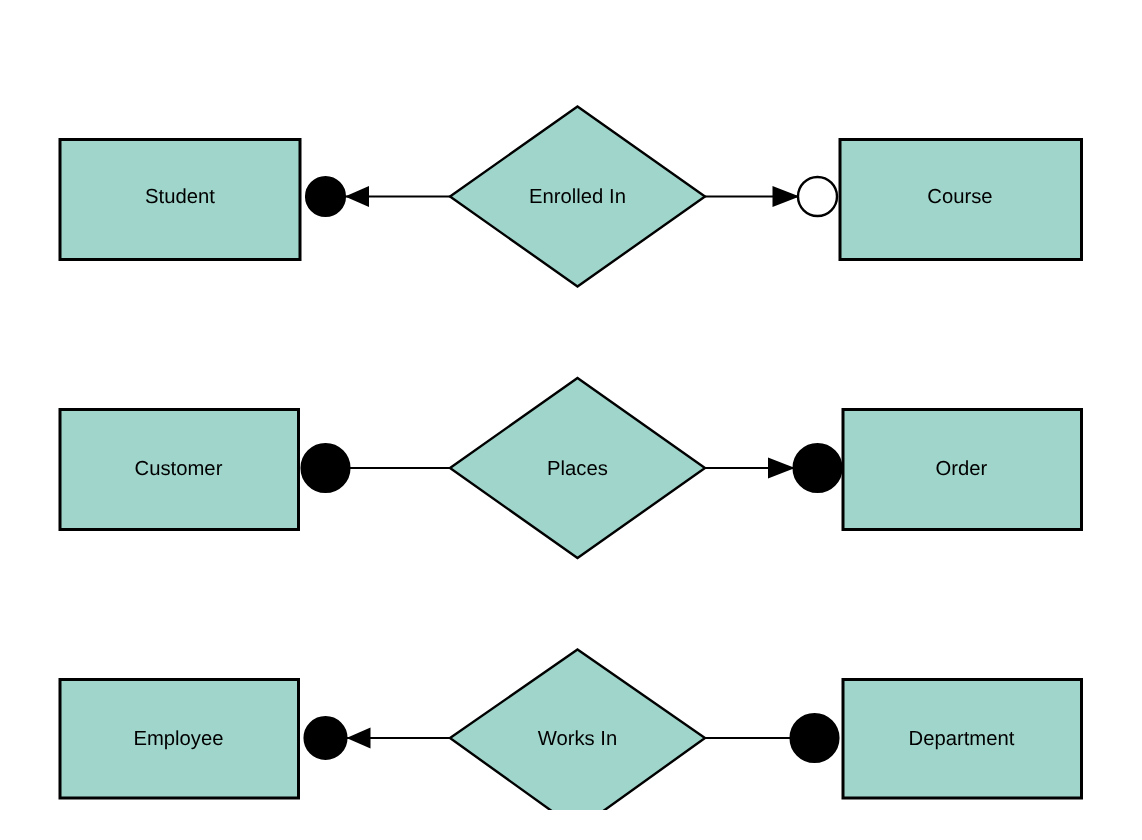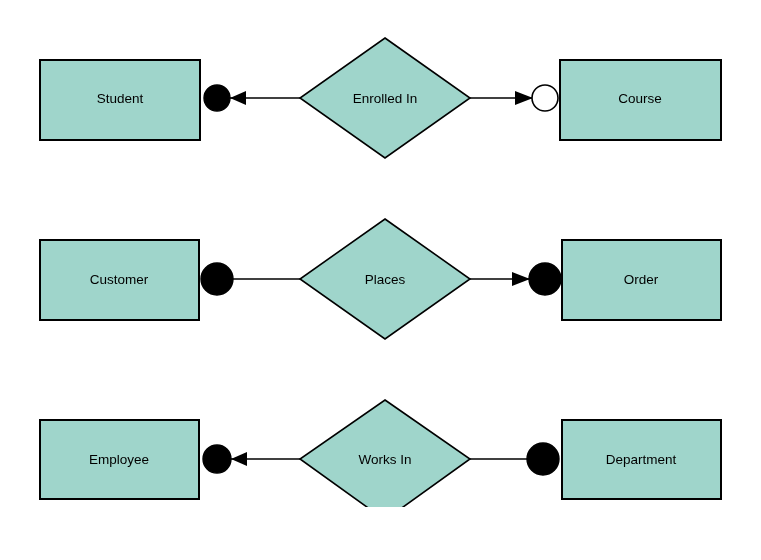--- a/index.html
+++ b/index.html
@@ -10,20 +10,21 @@
   }
   body {
     font-family: "Liberation Sans", sans-serif;
   }
   #canvas {
     position: relative;
     width: 761px;
     height: 507px;
     background: #ffffff;
     overflow: hidden;
+    margin-top: 33px;
   }
   #er-svg {
     position: absolute;
     top: 0;
     left: 0;
     width: 761px;
     height: 560px;
     display: block;
   }
   .entity-rect {

